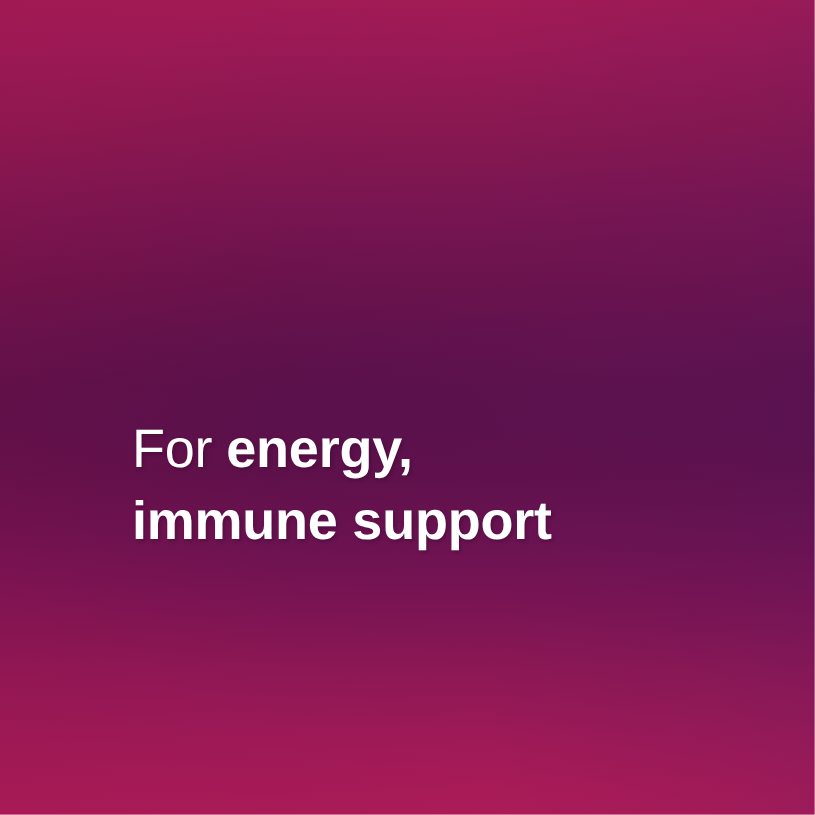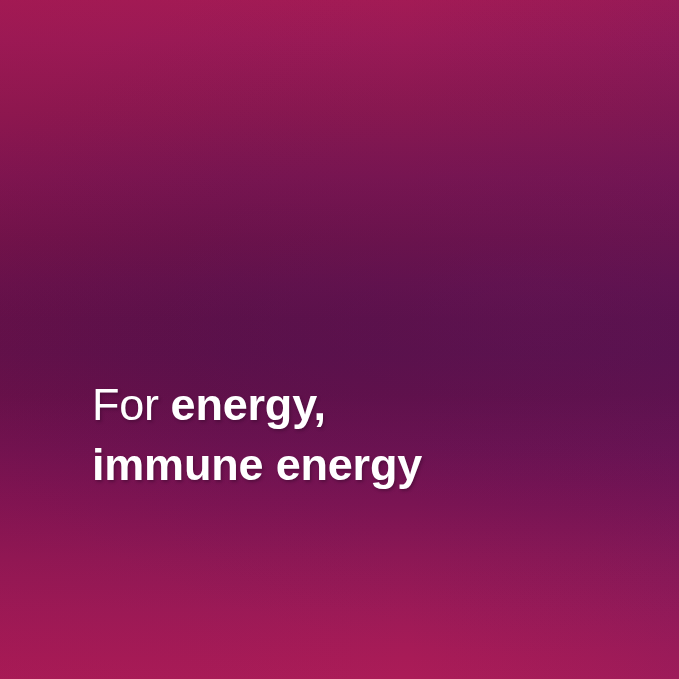--- a/index.html
+++ b/index.html
@@ -64,24 +64,23 @@
     background: radial-gradient(
       120% 70% at 78% 44%,
       rgba(108, 24, 96, 0.26) 0%,
       rgba(96, 20, 84, 0.10) 45%,
       rgba(80, 16, 70, 0.00) 75%
     );
   }
 
   .copy-block {
     position: absolute;
-    left: 92px;
+    left: 110px;
     top: 344px;
     width: 520px;
-    margin-top: 31px;
   }
 
   .copy-line {
     color: #ffffff;
     font-size: 45px;
     line-height: 60px;
     letter-spacing: -0.2px;
     white-space: nowrap;
     text-shadow: 1.5px 2px 3px rgba(56, 8, 44, 0.45);
   }
@@ -102,17 +101,17 @@
 
   <div class="copy-block">
 
     <div class="copy-line">
       <span class="seg w-light">For</span><span class="seg w-bold">energy,</span>
     </div>
 
 
 
     <div class="copy-line">
-      <span class="seg w-bold">immune energy</span>
+      <span class="seg w-bold">immune support</span>
     </div>
 
   </div>
 </div>
 
 </body></html>

